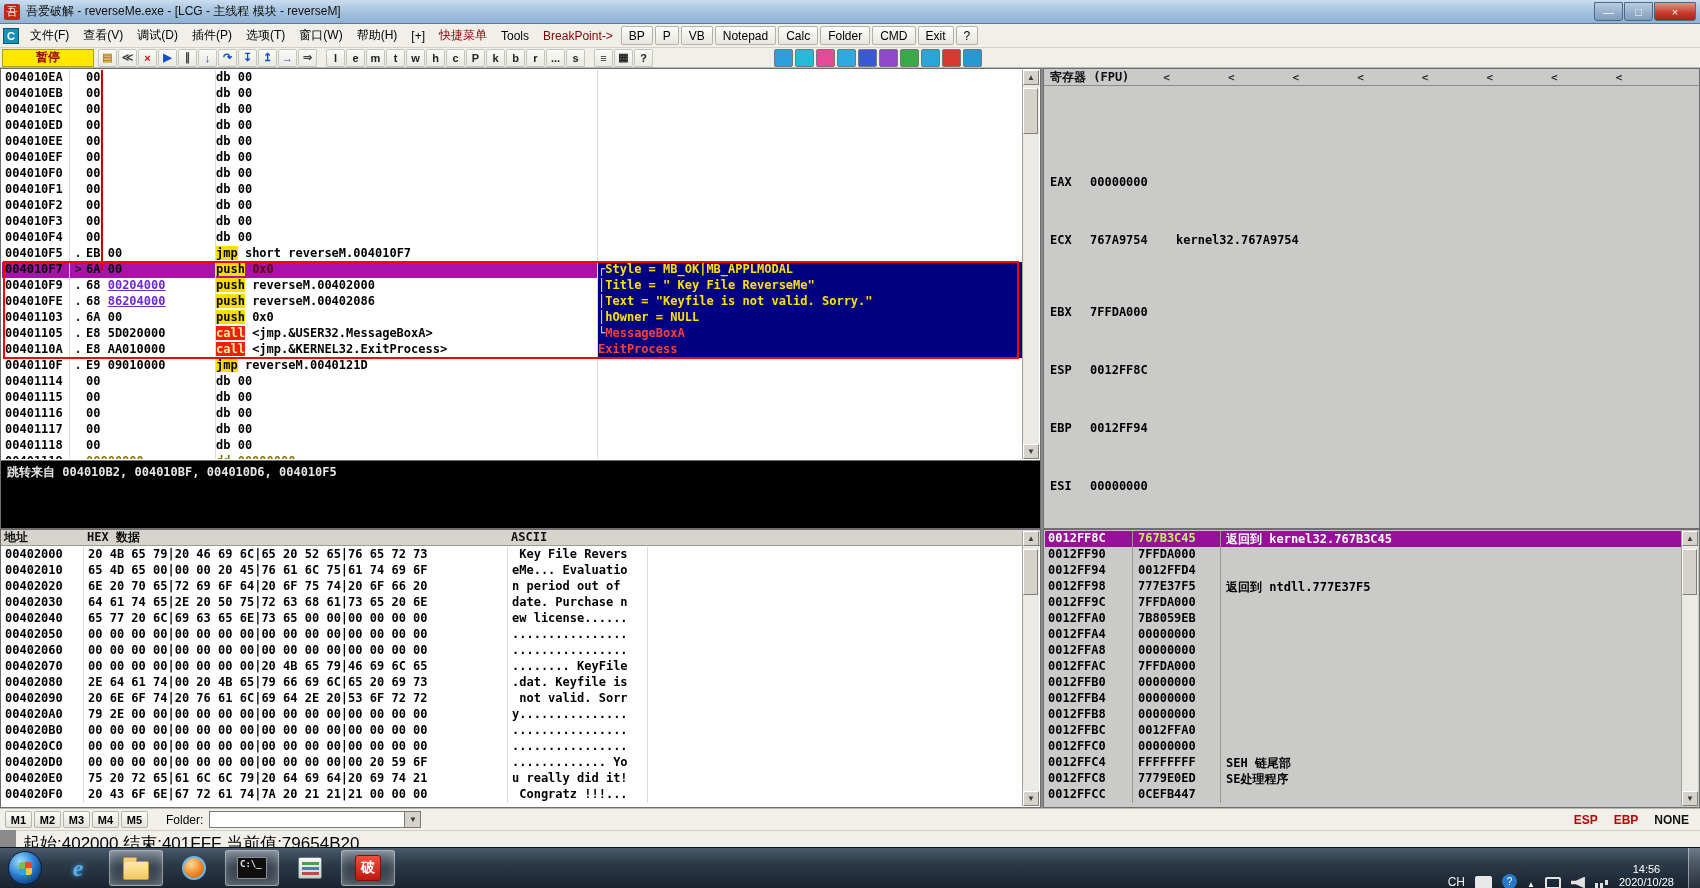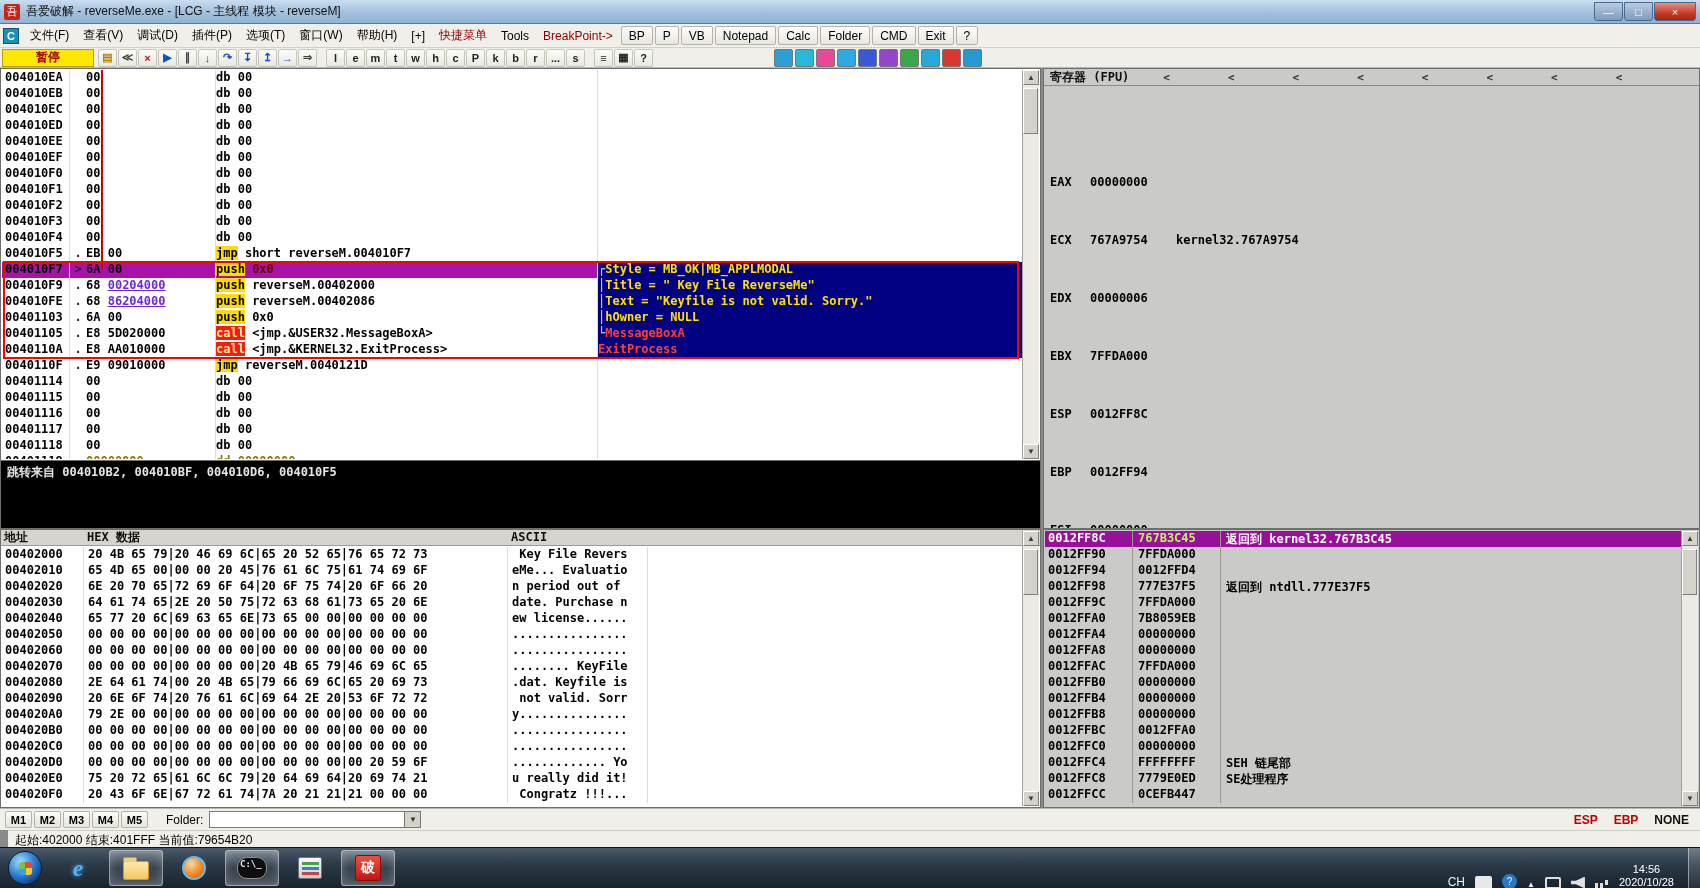--- a/index.html
+++ b/index.html
@@ -128,22 +128,22 @@
     background:linear-gradient(#FBFBF9,#E5E4DC);display:flex;align-items:center;justify-content:center;
     font:bold 11px "Liberation Sans",sans-serif}
   .cmd-label{margin:0 6px 0 16px;color:#000}
   .combo{width:212px;height:17px;background:#FFF;border:1px solid #7A7A72;display:flex}
   .combo-input{flex:1;border:none;outline:none;font:12px "DejaVu Sans Mono",monospace;padding:0 3px}
   .combo-btn{width:16px;background:#D4D2CA;border-left:1px solid #7A7A72;font-size:8px;
     display:flex;align-items:center;justify-content:center;color:#333}
   .cmd-right{margin-left:auto;display:flex;align-items:center;gap:16px;padding-right:6px}
   .reg-flag{color:#C00000;font-weight:bold}
   .none-label{color:#111;font-weight:bold}
-  .statusbar{position:absolute;top:830px;left:8px;right:0;height:17px;background:#F0EFE9;
-    border-top:1px solid #CFCEC6;padding:1px 7px;font-size:12px;color:#000}
+  .statusbar{position:absolute;top:830px;left:16px;right:0;height:17px;background:#F0EFE9;
+    border-top:1px solid #CFCEC6;padding:1px 7px;font-size:17px;color:#000}
 
   
   .taskbar{position:absolute;top:847px;left:0;right:0;height:41px;
     background:linear-gradient(#4A5A6C,#2C3A48 40%,#18232E);border-top:1px solid #0A141E;
     display:flex;align-items:center;padding:0 0 0 4px}
   .start-orb{width:34px;height:34px;border-radius:50%;margin:0 9px 0 4px;
     background:radial-gradient(circle at 35% 30%,#9FE0FF,#2E7FD0 45%,#0A3C80 82%);
     border:1px solid #071E3C;display:flex;align-items:center;justify-content:center}
   .orb-flag{width:13px;height:13px;border-radius:3px;
     background:conic-gradient(#E8482C 0 25%,#F8C838 0 50%,#28A8E8 0 75%,#82BC48 0 100%)}
@@ -152,21 +152,21 @@
   .task-btn.active{background:linear-gradient(rgba(255,255,255,.28),rgba(255,255,255,.08) 50%,rgba(255,255,255,.2));
     border:1px solid rgba(255,255,255,.45);box-shadow:inset 0 0 8px rgba(255,255,255,.25)}
   .task-glyph{display:flex;align-items:center;justify-content:center}
   .ie .task-glyph{font:italic bold 24px "Liberation Serif",serif;color:#55B0F0;text-shadow:0 0 5px rgba(90,180,255,.9)}
   .folder .task-glyph{width:26px;height:19px;background:linear-gradient(#FFE9A8,#F0C860);
     border:1px solid #C89830;border-radius:2px;position:relative;margin-top:4px}
   .folder .task-glyph::before{content:"";position:absolute;top:-5px;left:-1px;width:12px;height:4px;
     background:#F0D080;border:1px solid #C89830;border-bottom:none;border-radius:2px 2px 0 0}
   .wmp .task-glyph{width:24px;height:24px;border-radius:50%;border:2px solid #68B8E8;
     background:radial-gradient(circle at 35% 30%,#FFD898,#F08828 55%,#C05808)}
-  .cmd .task-glyph{width:30px;height:22px;background:#0E0E0E;border:1px solid #909090;border-radius:10px;
+  .cmd .task-glyph{width:30px;height:22px;background:#0E0E0E;border:1px solid #909090;border-radius:1px;
     color:#E8E8E8;font:bold 9px "DejaVu Sans Mono",monospace;justify-content:flex-start;padding:1px 2px;align-items:flex-start}
   .editor .task-glyph{width:24px;height:22px;background:linear-gradient(#F8F8F8,#C8D0C8);
     border:1px solid #687888;border-radius:2px;position:relative}
   .editor .task-glyph::before{content:"";position:absolute;left:3px;top:4px;width:17px;height:3px;
     background:#48A048;box-shadow:0 5px 0 #4878C8,0 10px 0 #C04848}
   .pojie .task-glyph{width:26px;height:26px;border-radius:3px;border:1px solid #801008;
     background:linear-gradient(#F05040,#C01810);color:#FFF;font:bold 14px "Liberation Sans",sans-serif}
   .tray{margin-left:auto;display:flex;align-items:flex-end;gap:10px;color:#F2F2F2;font-size:12px}
   .tray-kbd{width:17px;height:13px;background:#E8E8E8;border-radius:2px}
   .tray-help{width:15px;height:15px;border-radius:50%;background:#2878C8;color:#FFF;font-size:10px;
@@ -581,23 +581,20 @@
         
       
           <div class="rrow">
             <span class="rname">EAX</span><span class="rval">00000000</span><span class="rext"></span>
           </div>
         
           <div class="rrow">
             <span class="rname">ECX</span><span class="rval">767A9754</span><span class="rext">kernel32.767A9754</span>
           </div>
         
-          <div class="rrow">
-            <span class="rname">EDX</span><span class="rval">00000006</span><span class="rext"></span>
-          </div>
         
           <div class="rrow">
             <span class="rname">EBX</span><span class="rval">7FFDA000</span><span class="rext"></span>
           </div>
         
           <div class="rrow">
             <span class="rname">ESP</span><span class="rval">0012FF8C</span><span class="rext"></span>
           </div>
         
           <div class="rrow">

